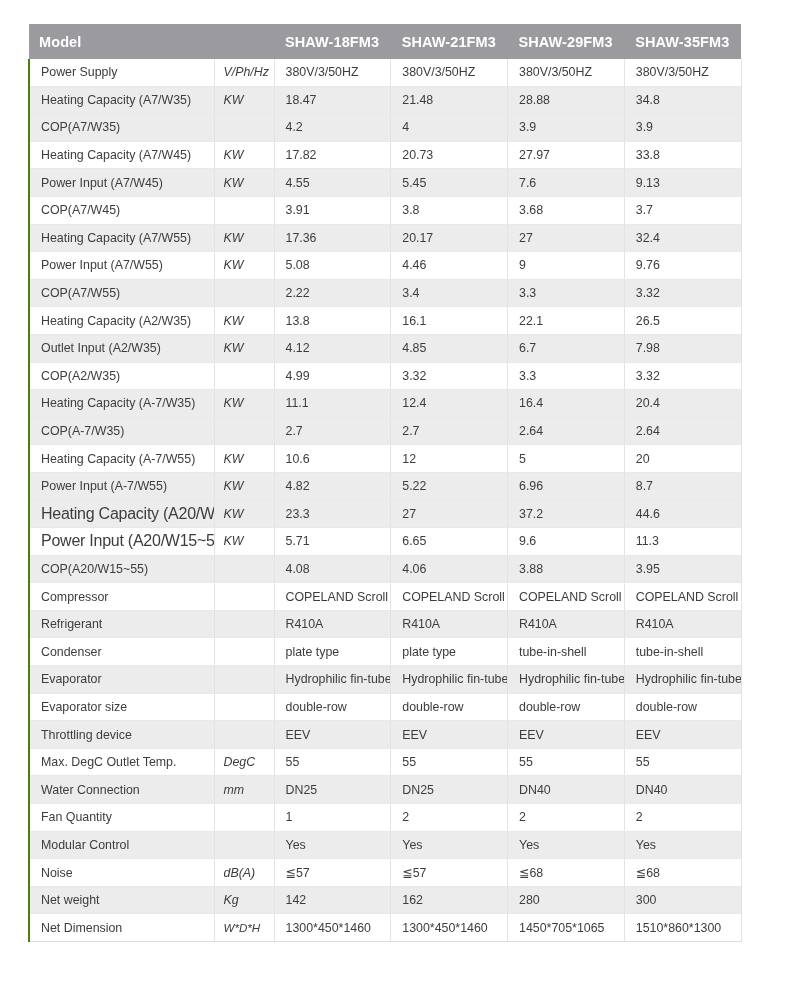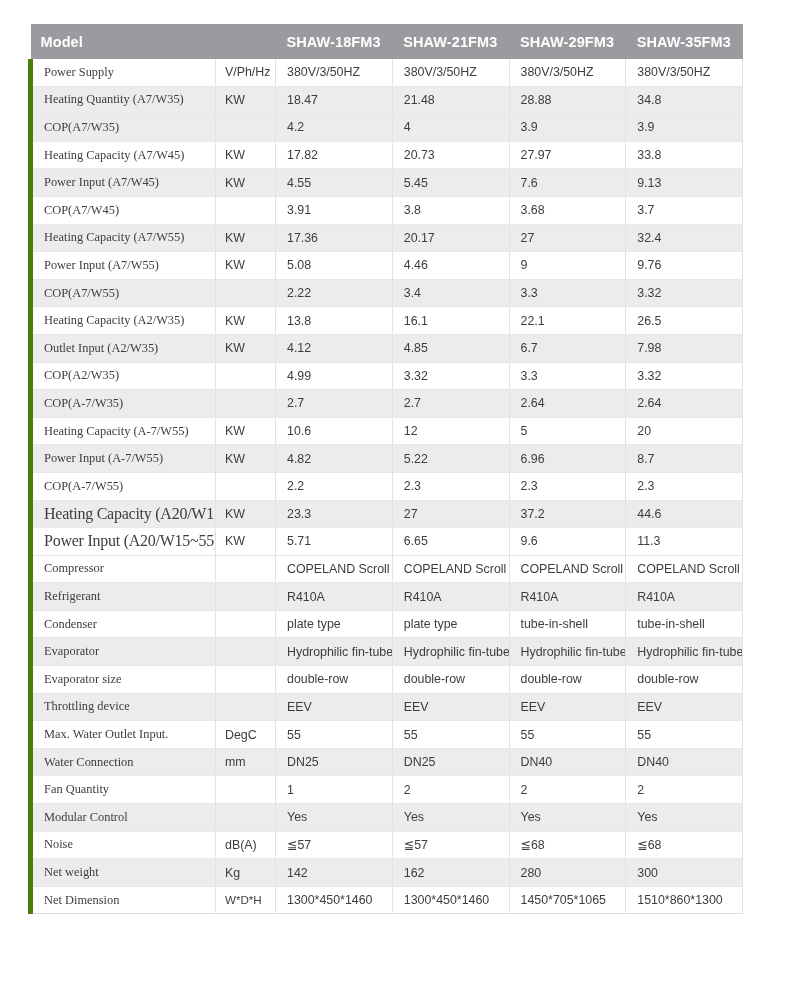--- a/index.html
+++ b/index.html
@@ -61,27 +61,27 @@
     padding: 0 10px;
     height: 26.6px;
     vertical-align: middle;
     border-right: 1px solid #e3e3e3;
     border-bottom: 1px solid #e8e8e8;
     white-space: nowrap;
     overflow: hidden;
     text-overflow: clip;
   }
   tbody td.param {
-    border-left: 5px solid #4d7c0f;
+    border-left: 2px solid #4d7c0f;
     padding-left: 11px;
-    font-family: Liberation Serif, serif;
   }
   tbody td.unit {
     text-align: left;
     padding-left: 9px;
+    font-style: italic;
   }
   tbody td.val {
     padding-left: 11px;
   }
   tbody tr.alt td {
     background: #ececed;
   }
   tbody tr:not(.alt) td {
     background: #ffffff;
   }
@@ -130,21 +130,21 @@
     <tbody id="spec-body">
         <tr>
           <td class="param">Power Supply</td>
           <td class="unit">V/Ph/Hz</td>
           <td class="val">380V/3/50HZ</td>
           <td class="val">380V/3/50HZ</td>
           <td class="val">380V/3/50HZ</td>
           <td class="val">380V/3/50HZ</td>
         </tr>
         <tr class="alt">
-          <td class="param">Heating Quantity (A7/W35)</td>
+          <td class="param">Heating Capacity (A7/W35)</td>
           <td class="unit">KW</td>
           <td class="val">18.47</td>
           <td class="val">21.48</td>
           <td class="val">28.88</td>
           <td class="val">34.8</td>
         </tr>
         <tr class="alt">
           <td class="param">COP(A7/W35)</td>
           <td class="unit"></td>
           <td class="val">4.2</td>
@@ -218,20 +218,28 @@
         </tr>
         <tr>
           <td class="param">COP(A2/W35)</td>
           <td class="unit"></td>
           <td class="val">4.99</td>
           <td class="val">3.32</td>
           <td class="val">3.3</td>
           <td class="val">3.32</td>
         </tr>
         <tr class="alt">
+          <td class="param">Heating Capacity (A-7/W35)</td>
+          <td class="unit">KW</td>
+          <td class="val">11.1</td>
+          <td class="val">12.4</td>
+          <td class="val">16.4</td>
+          <td class="val">20.4</td>
+        </tr>
+        <tr class="alt">
           <td class="param">COP(A-7/W35)</td>
           <td class="unit"></td>
           <td class="val">2.7</td>
           <td class="val">2.7</td>
           <td class="val">2.64</td>
           <td class="val">2.64</td>
         </tr>
         <tr>
           <td class="param">Heating Capacity (A-7/W55)</td>
           <td class="unit">KW</td>
@@ -241,44 +249,44 @@
           <td class="val">20</td>
         </tr>
         <tr class="alt">
           <td class="param">Power Input (A-7/W55)</td>
           <td class="unit">KW</td>
           <td class="val">4.82</td>
           <td class="val">5.22</td>
           <td class="val">6.96</td>
           <td class="val">8.7</td>
         </tr>
-        <tr>
-          <td class="param">COP(A-7/W55)</td>
-          <td class="unit"></td>
-          <td class="val">2.2</td>
-          <td class="val">2.3</td>
-          <td class="val">2.3</td>
-          <td class="val">2.3</td>
-        </tr>
         <tr class="alt">
           <td class="param squeeze">Heating Capacity (A20/W15~55)</td>
           <td class="unit">KW</td>
           <td class="val">23.3</td>
           <td class="val">27</td>
           <td class="val">37.2</td>
           <td class="val">44.6</td>
         </tr>
         <tr>
           <td class="param squeeze">Power Input (A20/W15~55)</td>
           <td class="unit">KW</td>
           <td class="val">5.71</td>
           <td class="val">6.65</td>
           <td class="val">9.6</td>
           <td class="val">11.3</td>
         </tr>
+        <tr class="alt">
+          <td class="param">COP(A20/W15~55)</td>
+          <td class="unit"></td>
+          <td class="val">4.08</td>
+          <td class="val">4.06</td>
+          <td class="val">3.88</td>
+          <td class="val">3.95</td>
+        </tr>
         <tr>
           <td class="param">Compressor</td>
           <td class="unit"></td>
           <td class="val">COPELAND Scroll</td>
           <td class="val">COPELAND Scroll</td>
           <td class="val">COPELAND Scroll</td>
           <td class="val">COPELAND Scroll</td>
         </tr>
         <tr class="alt">
           <td class="param">Refrigerant</td>
@@ -314,21 +322,21 @@
         </tr>
         <tr class="alt">
           <td class="param">Throttling device</td>
           <td class="unit"></td>
           <td class="val">EEV</td>
           <td class="val">EEV</td>
           <td class="val">EEV</td>
           <td class="val">EEV</td>
         </tr>
         <tr>
-          <td class="param">Max. Water Outlet Input.</td>
+          <td class="param">Max. DegC Outlet Temp.</td>
           <td class="unit">DegC</td>
           <td class="val">55</td>
           <td class="val">55</td>
           <td class="val">55</td>
           <td class="val">55</td>
         </tr>
         <tr class="alt">
           <td class="param">Water Connection</td>
           <td class="unit">mm</td>
           <td class="val">DN25</td>

